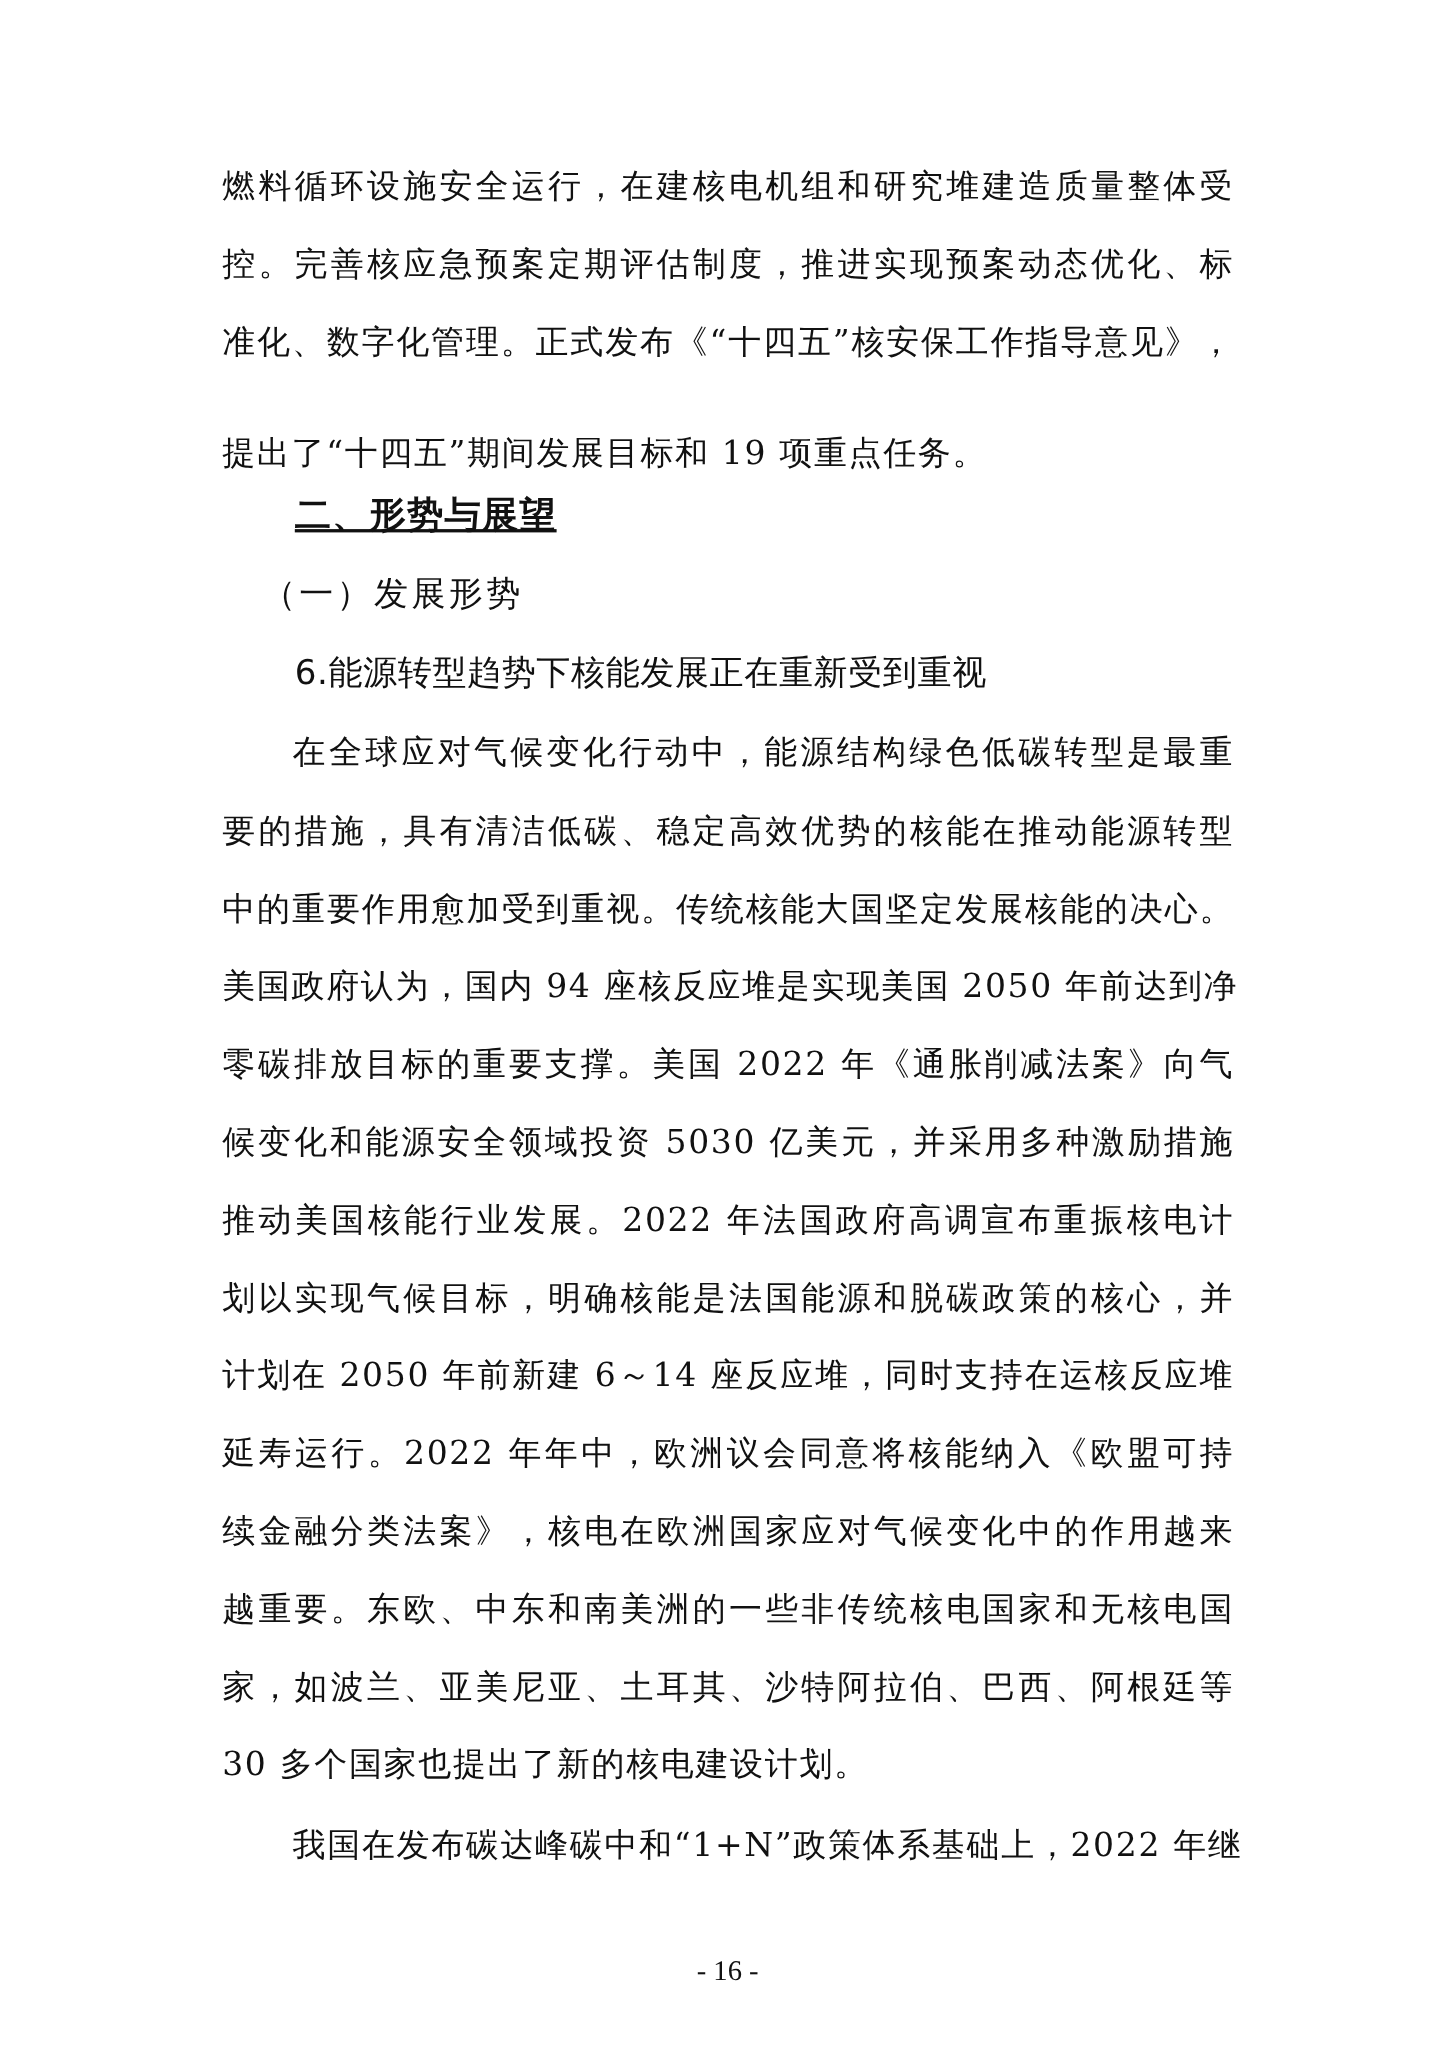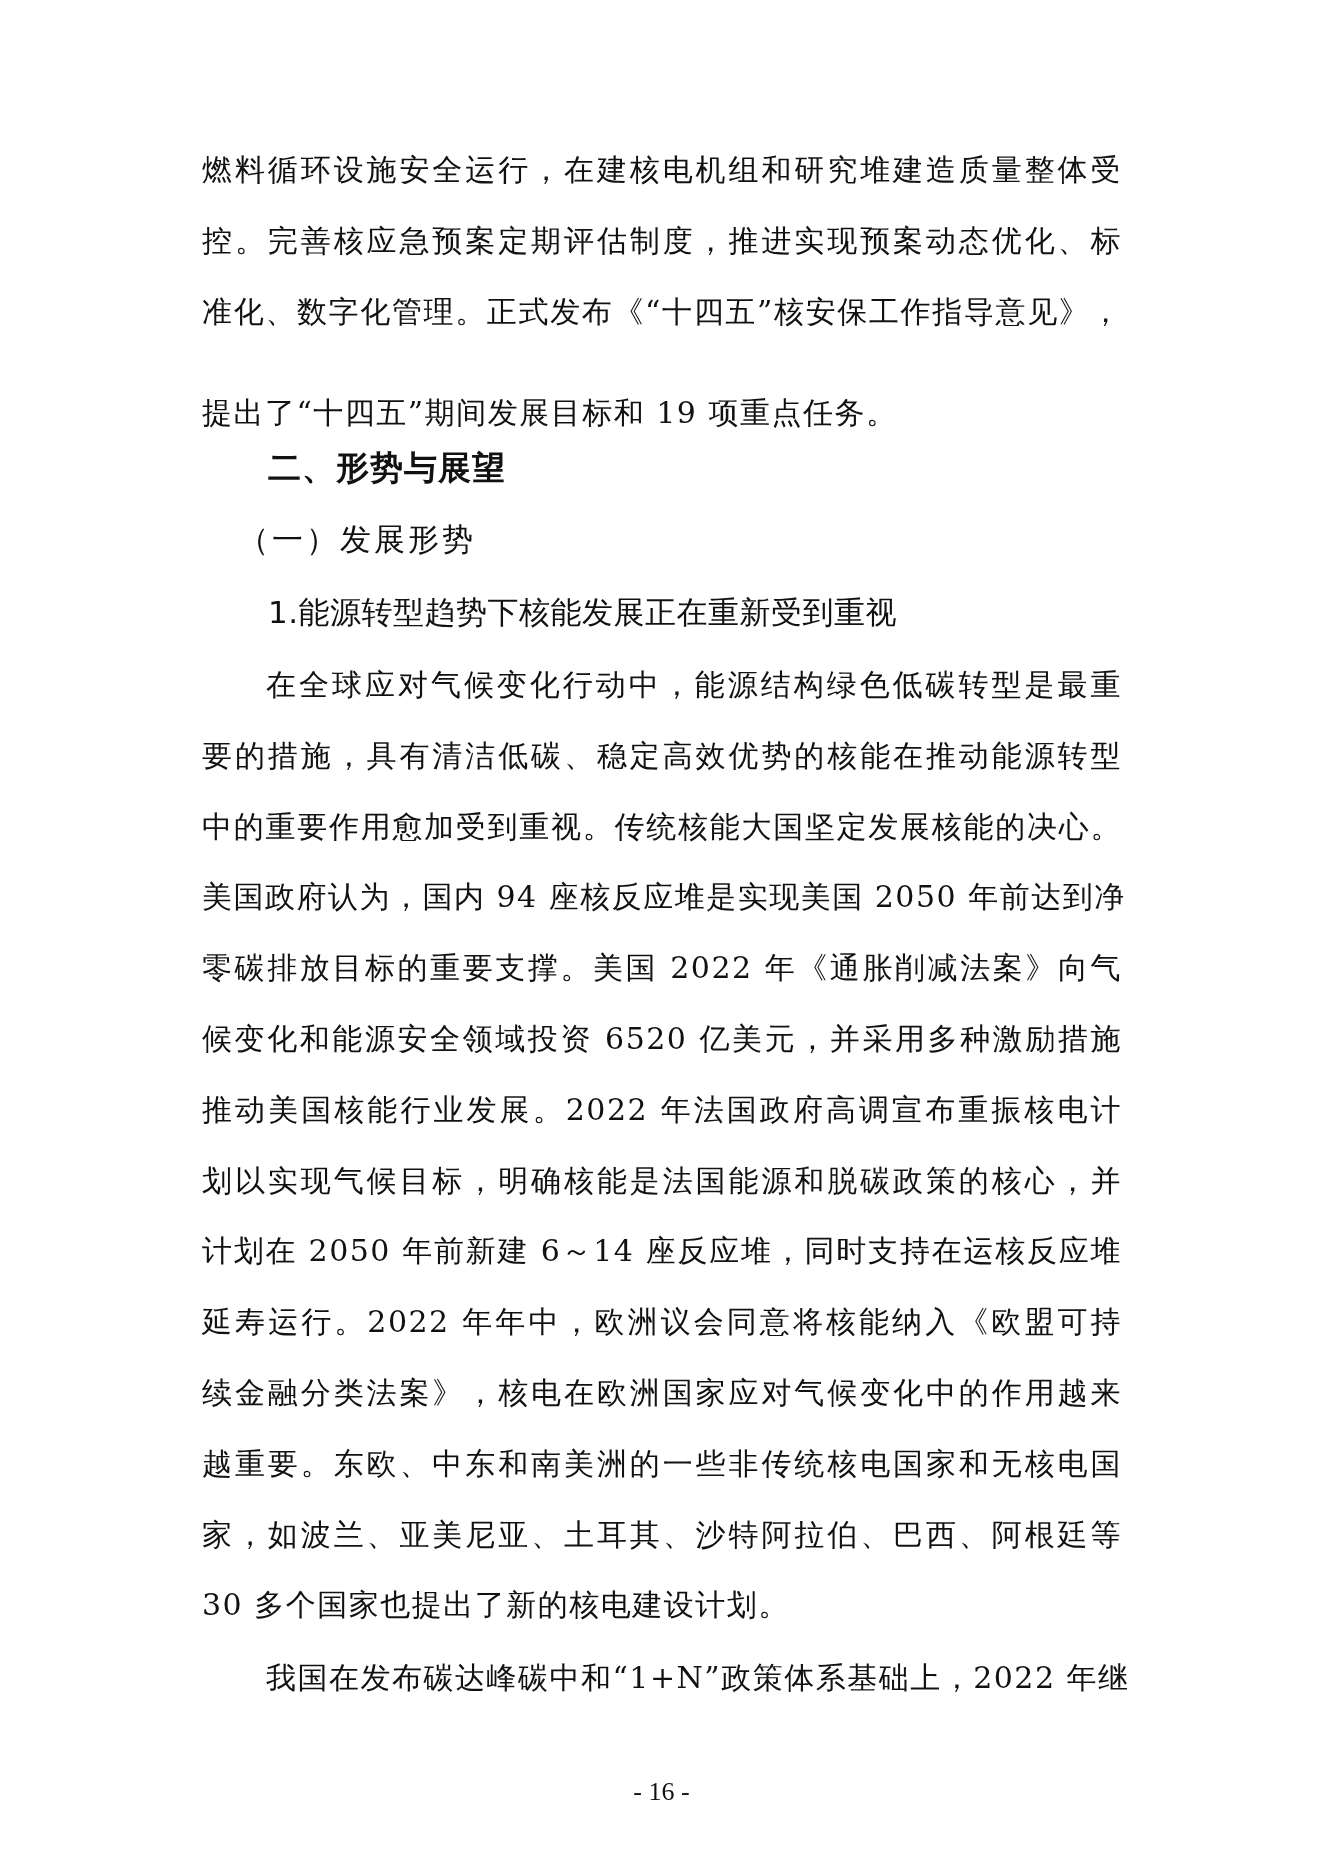--- a/index.html
+++ b/index.html
@@ -37,20 +37,21 @@
   .indent { left: 266px; width: 856px; }
   .h1 {
     position: absolute;
     left: 268px;
     font-size: 33px;
     line-height: 40px;
     font-family: "DejaVu Sans", "Liberation Sans", sans-serif;
     font-weight: bold;
     letter-spacing: 1px;
     white-space: nowrap;
+    text-decoration: underline;
   }
   .h2 {
     position: absolute;
     left: 238px;
     font-size: 31px;
     line-height: 40px;
     font-family: Liberation Sans, sans-serif;
     letter-spacing: 3px;
     white-space: nowrap;
   }
@@ -80,28 +81,28 @@
 
 <div class="page">
 
   <div class="line justify" style="top:221px;">控。完善核应急预案定期评估制度，推进实现预案动态优化、标</div>
   <div class="line justify" style="top:150px;">燃料循环设施安全运行，在建核电机组和研究堆建造质量整体受</div>
   <div class="line justify" style="top:292px;">准化、数字化管理。正式发布《“十四五”核安保工作指导意见》，</div>
   <div class="line" style="top:363px;margin-top:30px;">提出了“十四五”期间发展目标和 19 项重点任务。</div>
 
   <div class="h1" style="top:448px;">二、形势与展望</div>
   <div class="h2" style="top:520px;">（一）发展形势</div>
-  <div class="h3" style="top:592px;">1.能源转型趋势下核能发展正在重新受到重视</div>
+  <div class="h3" style="top:592px;">6.能源转型趋势下核能发展正在重新受到重视</div>
 
   <div class="line indent justify" style="top:665px;">在全球应对气候变化行动中，能源结构绿色低碳转型是最重</div>
   <div class="line justify" style="top:736px;">要的措施，具有清洁低碳、稳定高效优势的核能在推动能源转型</div>
   <div class="line justify" style="top:807px;">中的重要作用愈加受到重视。传统核能大国坚定发展核能的决心。</div>
   <div class="line justify" style="top:877px;">美国政府认为，国内 94 座核反应堆是实现美国 2050 年前达到净</div>
   <div class="line justify" style="top:948px;">零碳排放目标的重要支撑。美国 2022 年《通胀削减法案》向气</div>
-  <div class="line justify" style="top:1019px;">候变化和能源安全领域投资 6520 亿美元，并采用多种激励措施</div>
+  <div class="line justify" style="top:1019px;">候变化和能源安全领域投资 5030 亿美元，并采用多种激励措施</div>
   <div class="line justify" style="top:1090px;">推动美国核能行业发展。2022 年法国政府高调宣布重振核电计</div>
   <div class="line justify" style="top:1161px;">划以实现气候目标，明确核能是法国能源和脱碳政策的核心，并</div>
   <div class="line justify" style="top:1231px;">计划在 2050 年前新建 6～14 座反应堆，同时支持在运核反应堆</div>
   <div class="line justify" style="top:1302px;">延寿运行。2022 年年中，欧洲议会同意将核能纳入《欧盟可持</div>
   <div class="line justify" style="top:1444px;">越重要。东欧、中东和南美洲的一些非传统核电国家和无核电国</div>
   <div class="line justify" style="top:1373px;">续金融分类法案》，核电在欧洲国家应对气候变化中的作用越来</div>
   <div class="line justify" style="top:1515px;">家，如波兰、亚美尼亚、土耳其、沙特阿拉伯、巴西、阿根廷等</div>
   <div class="line" style="top:1585px;">30 多个国家也提出了新的核电建设计划。</div>
 
   <div class="line indent justify" style="top:1658px;">我国在发布碳达峰碳中和“1+N”政策体系基础上，2022 年继</div>

